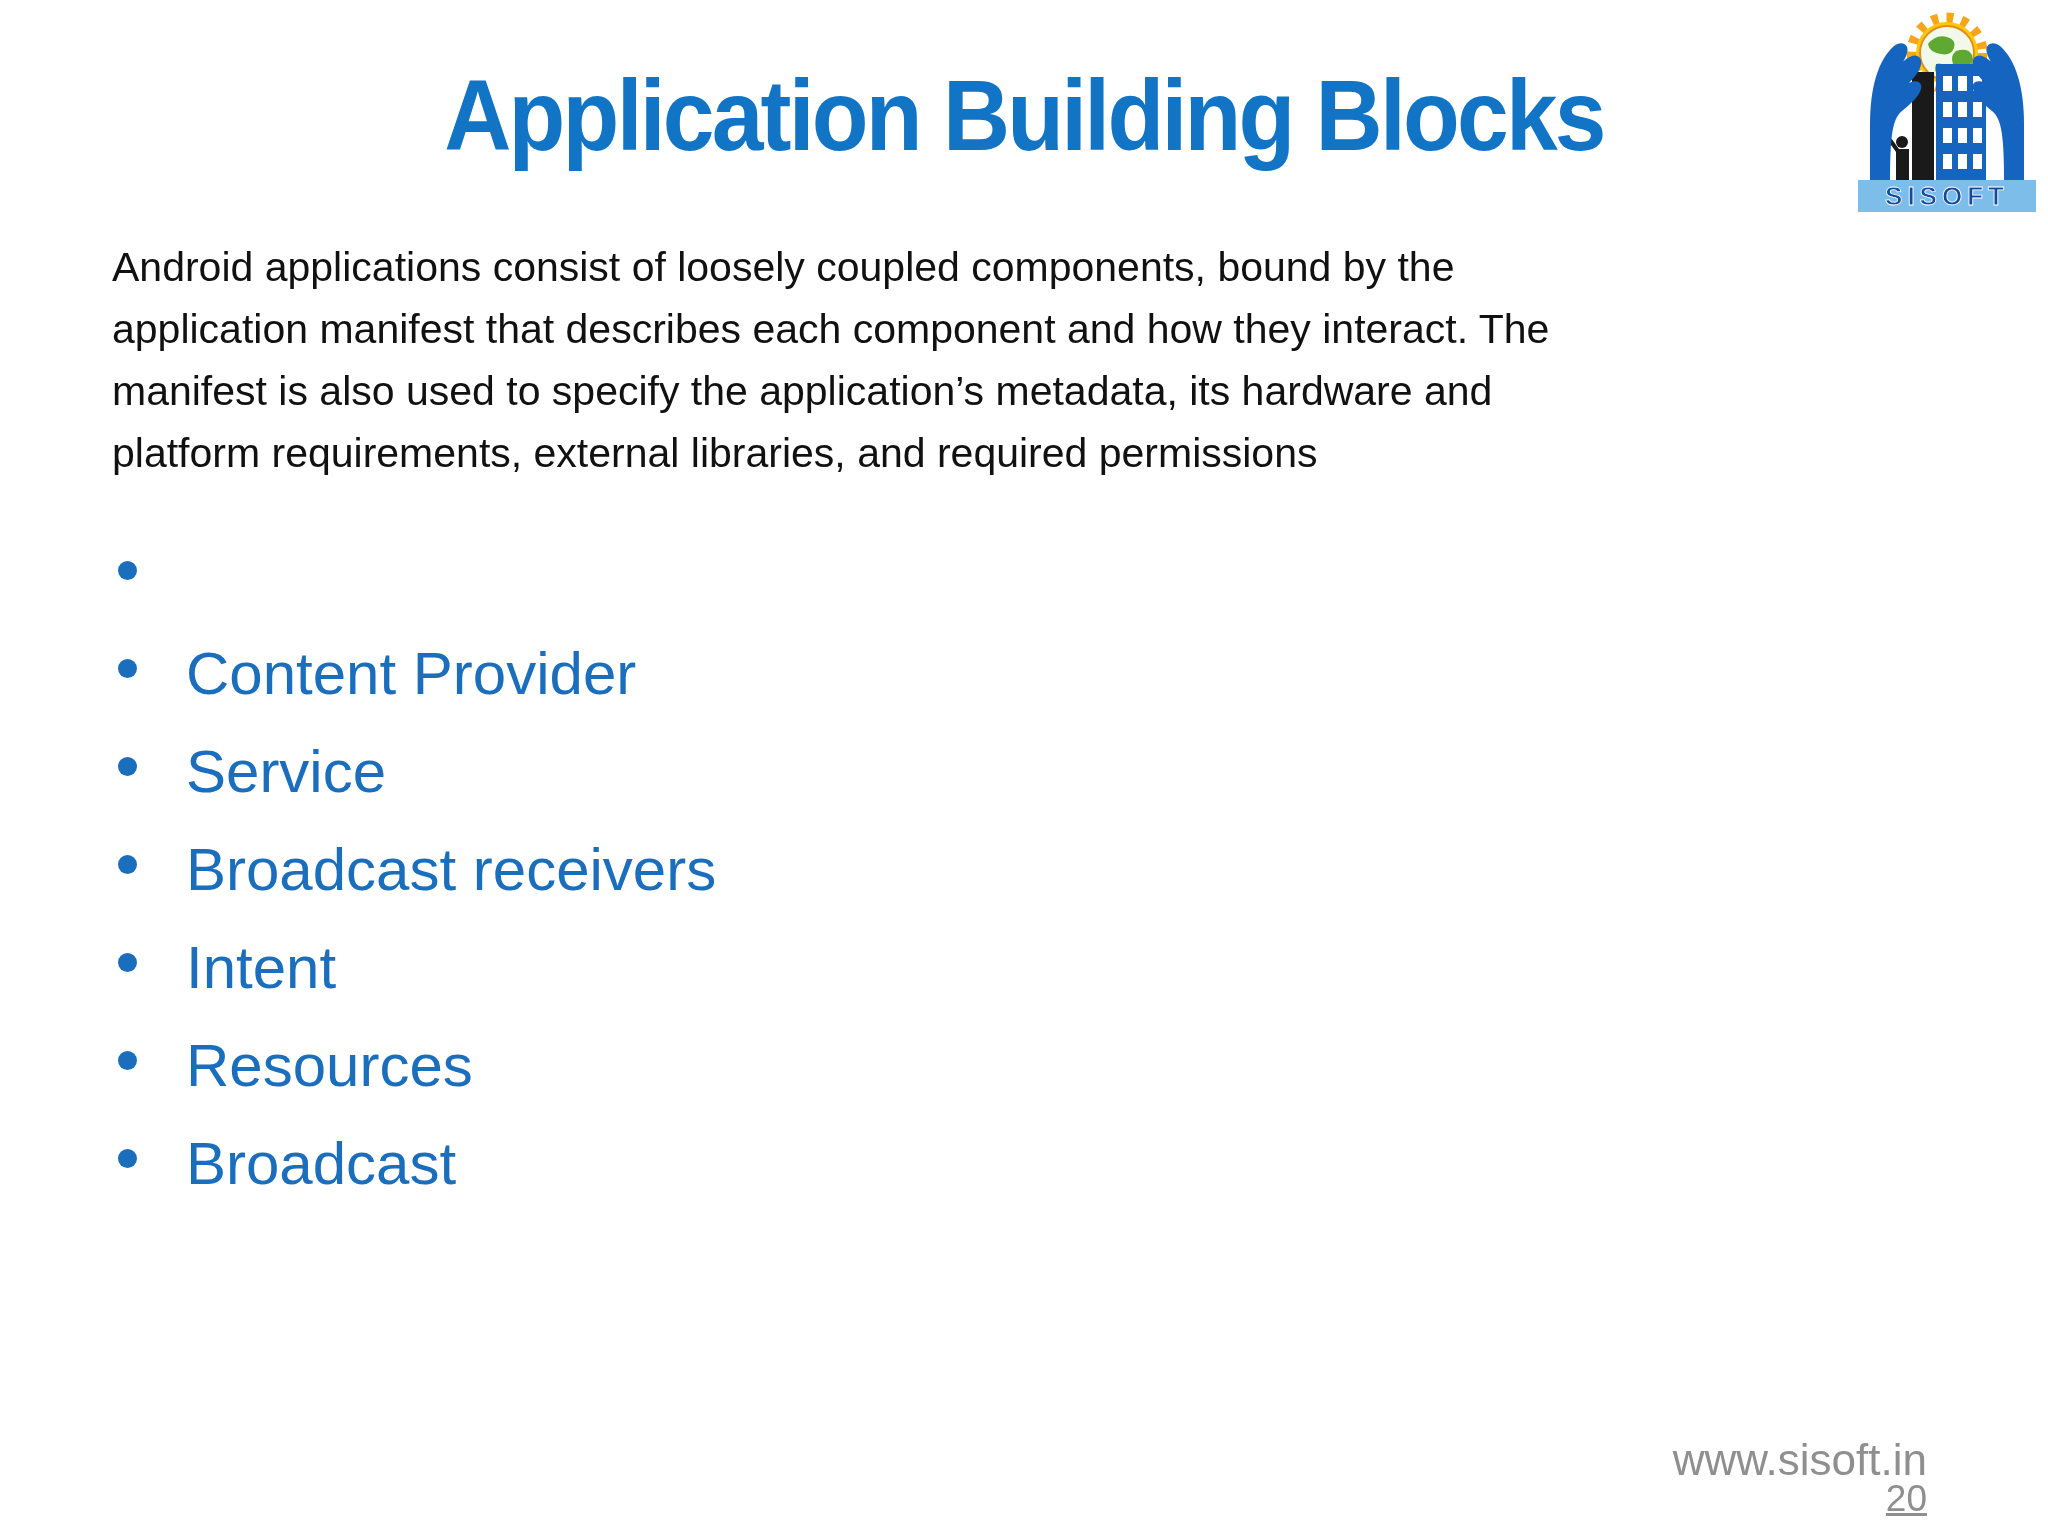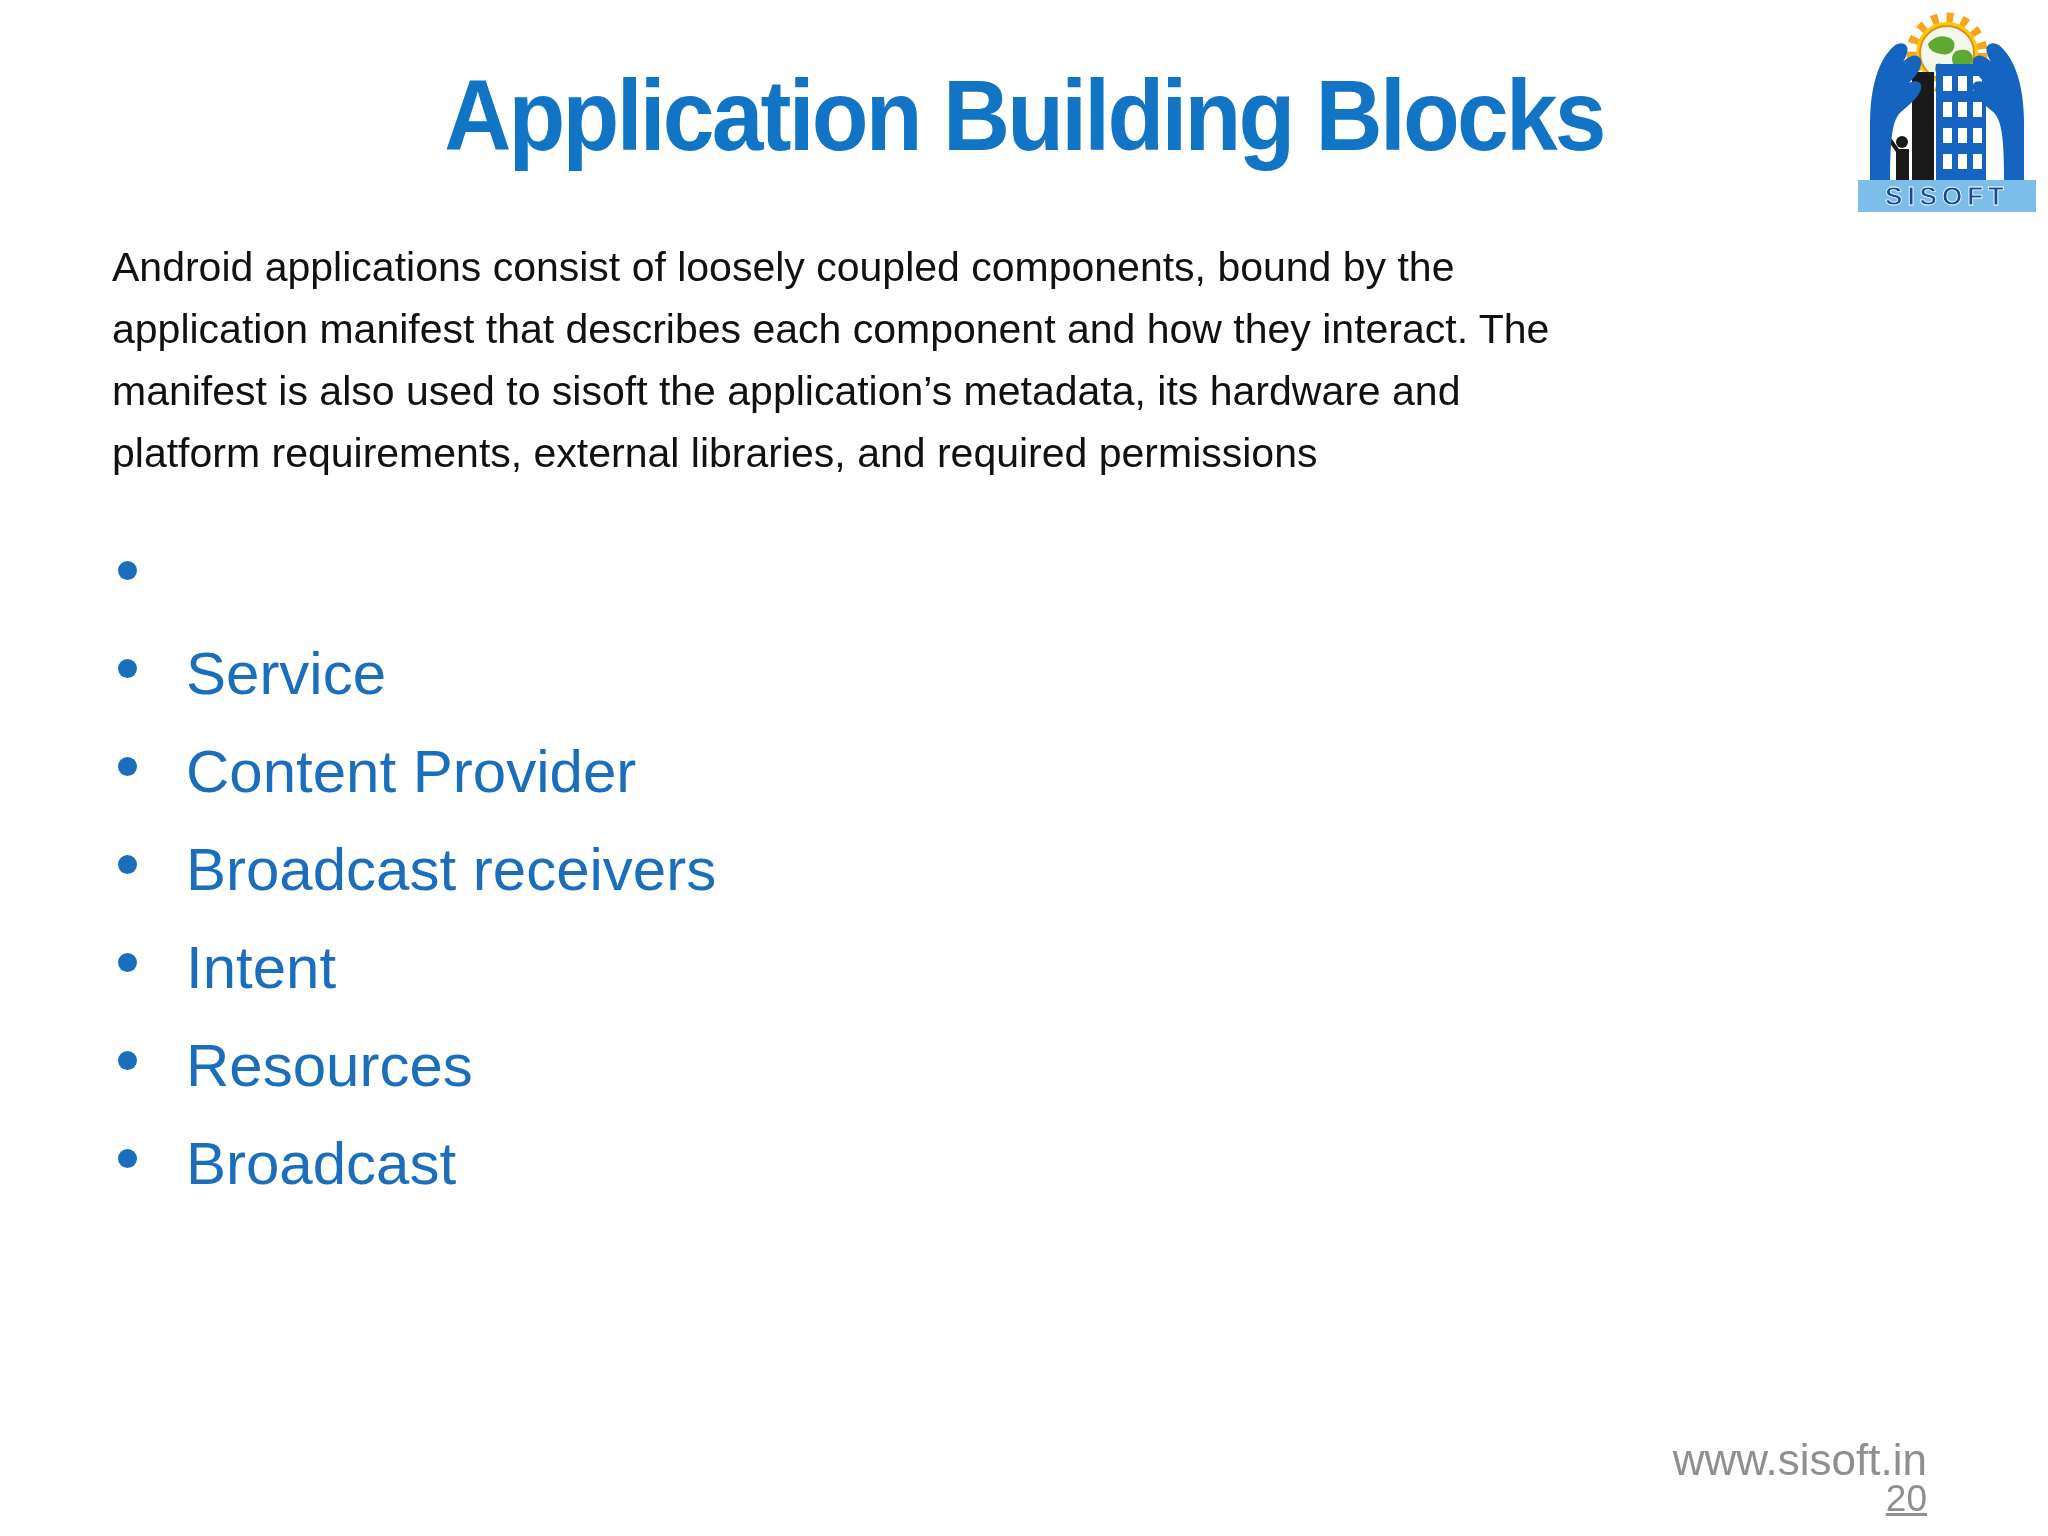--- a/index.html
+++ b/index.html
@@ -116,34 +116,34 @@
 
       <g>
         <rect x="2" y="174" width="178" height="32" fill="var(--logo-banner)"></rect>
         <text x="91" y="199" text-anchor="middle" font-size="26" font-weight="bold" letter-spacing="5" fill="var(--logo-navy)" stroke="#ffffff" stroke-width="0.8">SISOFT</text>
       </g>
     </svg>
   </div>
 
   <p class="para">Android applications consist of loosely coupled components, bound by the
 application manifest that describes each component and how they interact. The
-manifest is also used to sisoft the application’s metadata, its hardware and
+manifest is also used to specify the application’s metadata, its hardware and
 platform requirements, external libraries, and required permissions</p>
 
   <ul class="blocks">
       <li>
         <span class="dot"></span>
       </li>
       <li>
         <span class="dot"></span>
-        <span class="label">Service</span>
+        <span class="label">Content Provider</span>
       </li>
       <li>
         <span class="dot"></span>
-        <span class="label">Content Provider</span>
+        <span class="label">Service</span>
       </li>
       <li>
         <span class="dot"></span>
         <span class="label">Broadcast receivers</span>
       </li>
       <li>
         <span class="dot"></span>
         <span class="label">Intent</span>
       </li>
       <li>

